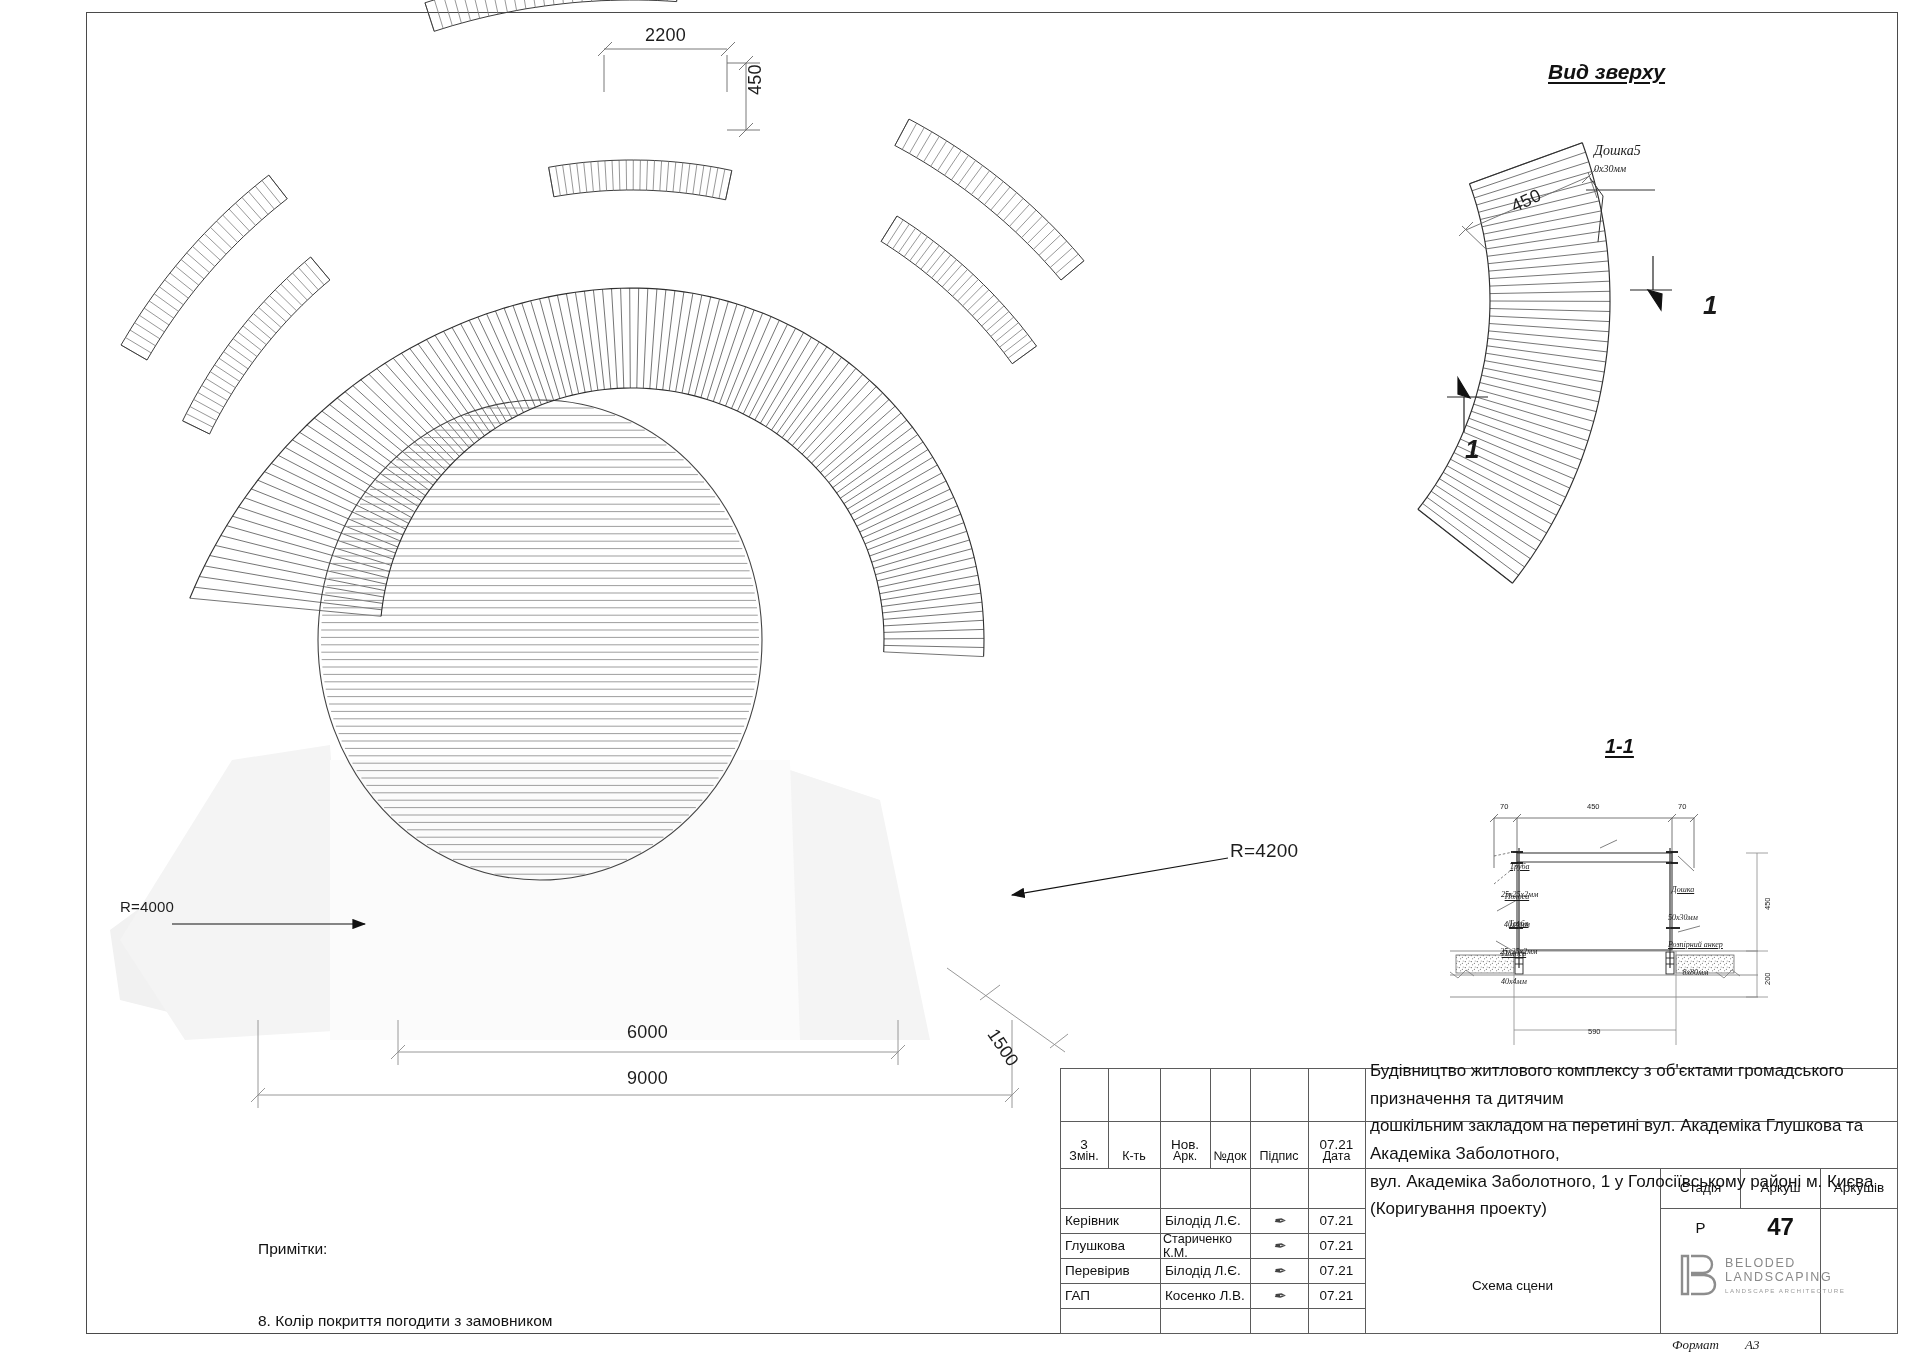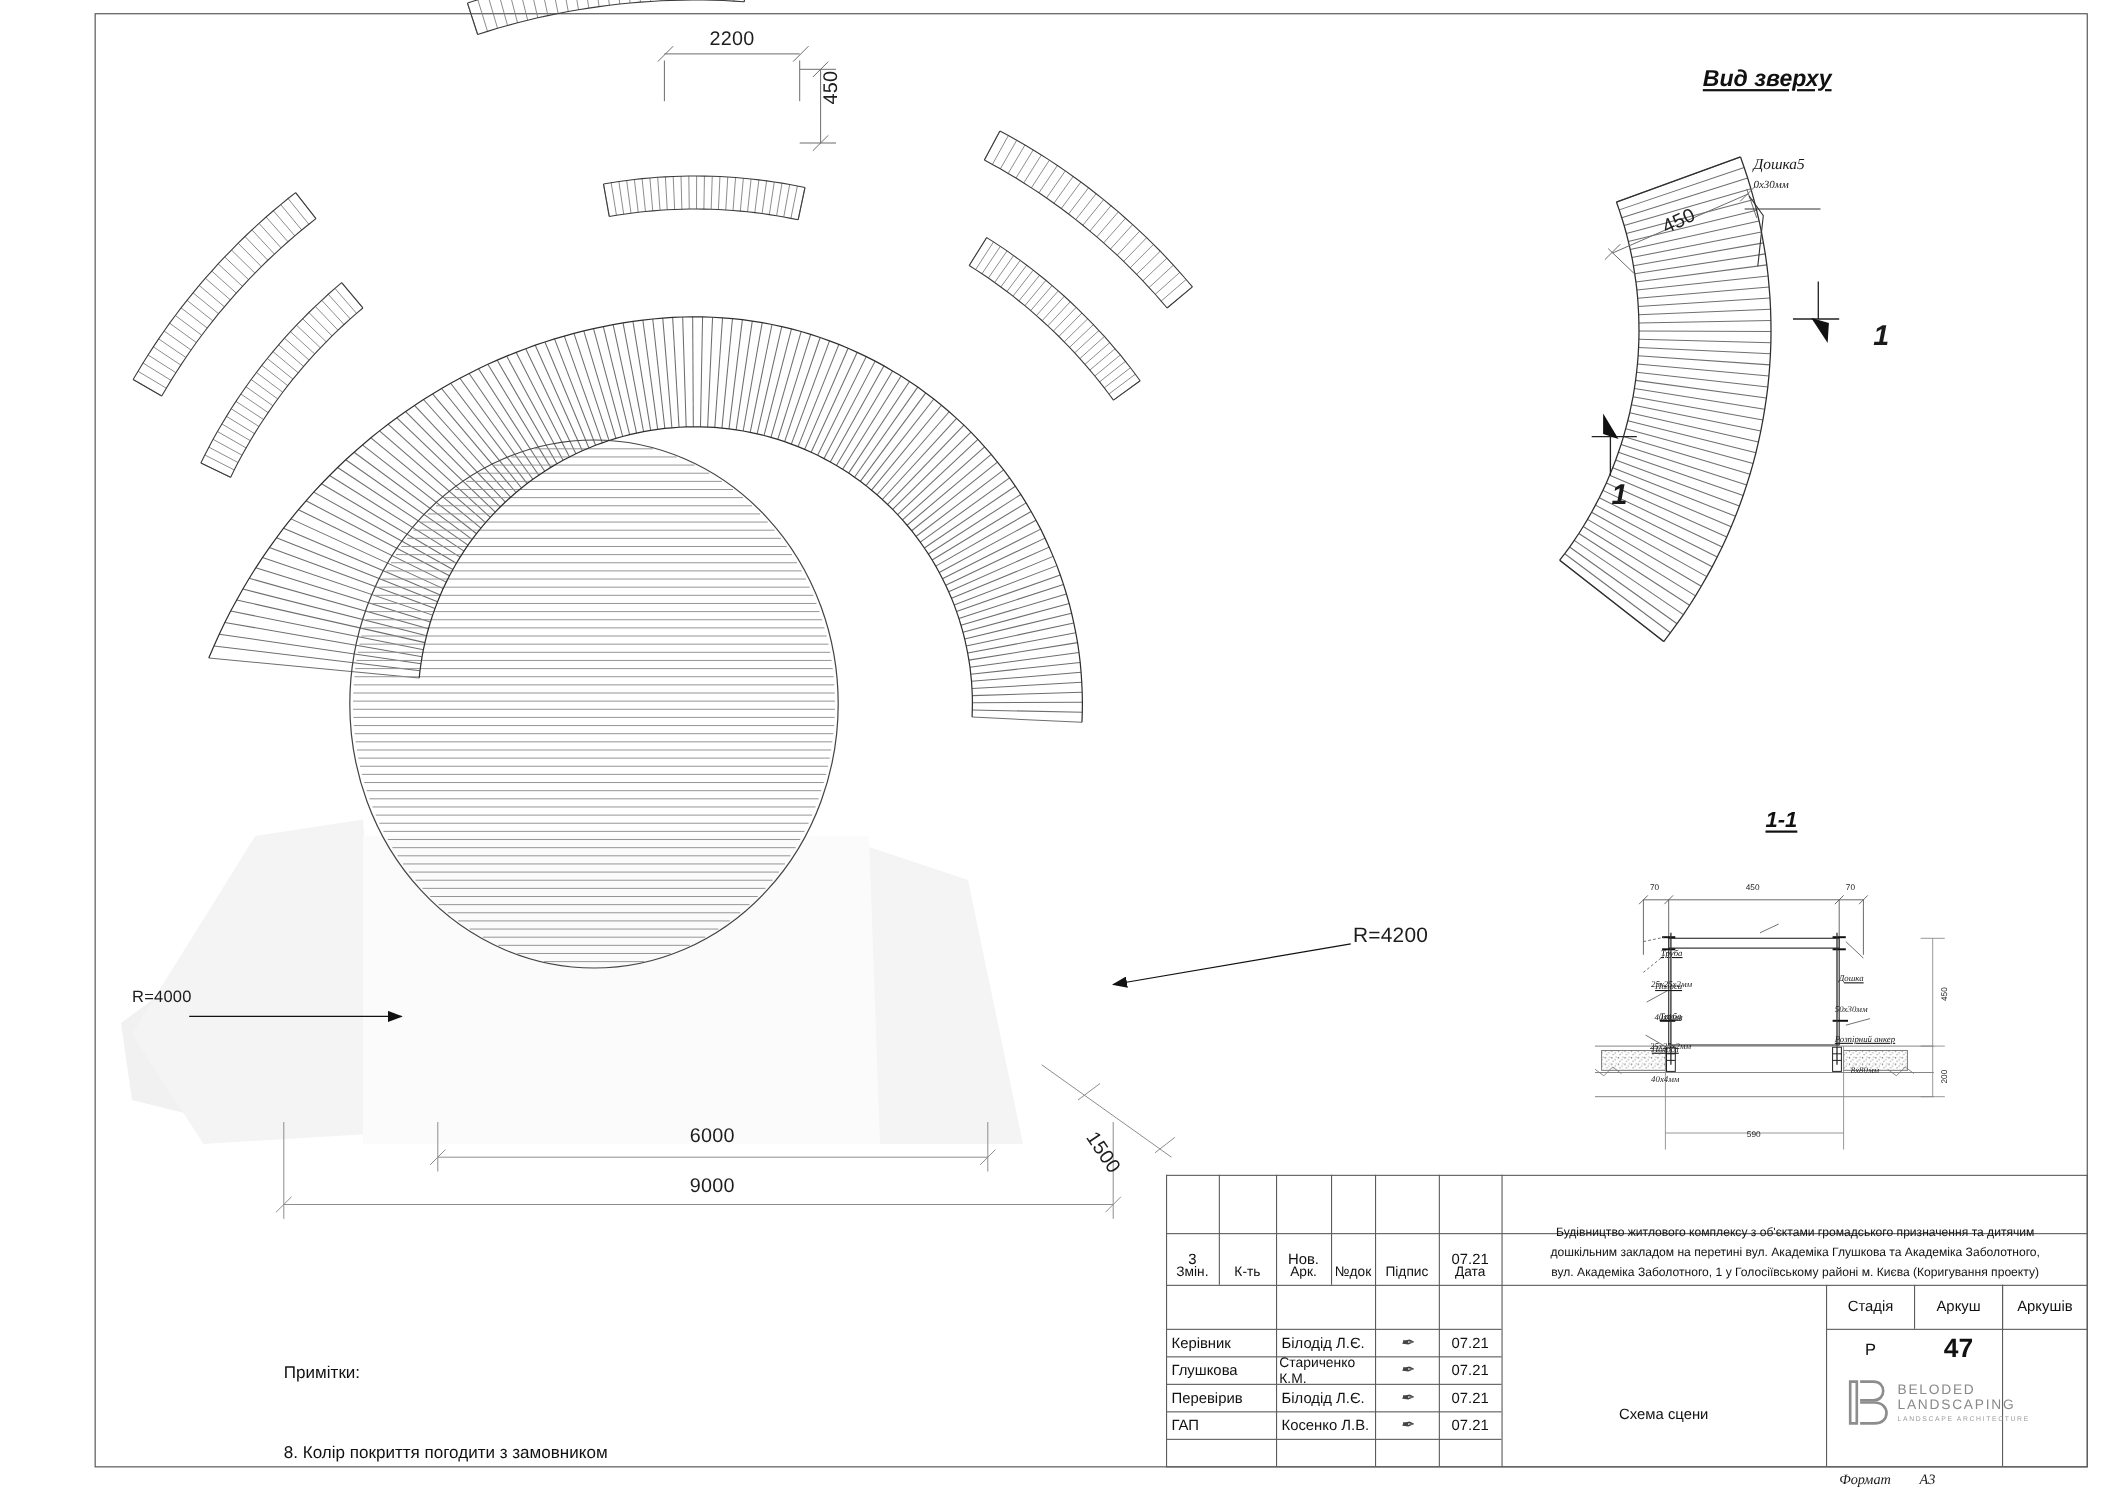--- a/index.html
+++ b/index.html
@@ -52,21 +52,21 @@
     width:838px; height:266px;
     box-sizing:border-box;
     font-size:13px;
     color:#111;
   }
   .tb-line{position:absolute; background:#5b5b5b;}
   .tb-cell{position:absolute; display:flex; align-items:center; box-sizing:border-box;}
   .tb-c{justify-content:center; text-align:center;}
   .tb-l{justify-content:flex-start;}
   .tb-code{font-size:16px; letter-spacing:.3px;}
-  .tb-desc{font-size:11px; line-height:1.62; text-align:left;}
+  .tb-desc{font-size:17px; line-height:1.62; text-align:left;}
   .tb-obj{font-size:13.5px; line-height:1.52; text-align:center;}
   .tb-hdr{font-size:13.5px;}
   .tb-big{font-size:24px; font-weight:700;}
   .tb-sm{font-size:12.5px;}
   .tb-format{font-size:13px; font-style:italic; font-family:"Liberation Serif", serif;}
 
   
   .logo-wrap{position:absolute; display:flex; align-items:center; gap:7px;}
   .logo-mark{width:40px;height:42px;}
   .logo-txt{display:flex;flex-direction:column;line-height:1.12;color:#8a8a8a;}

